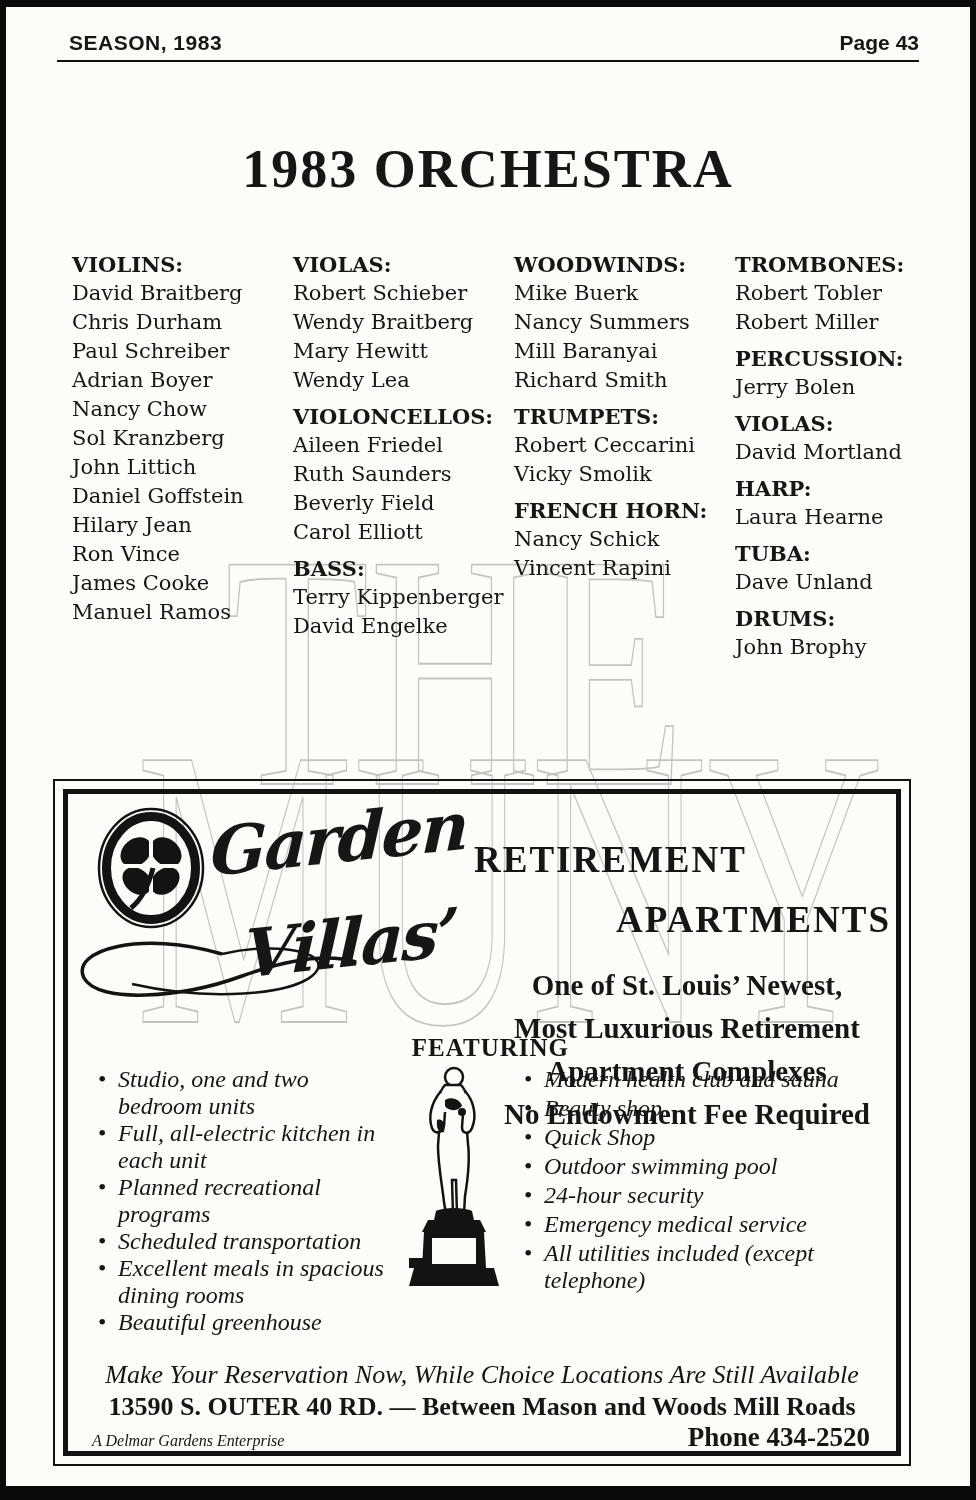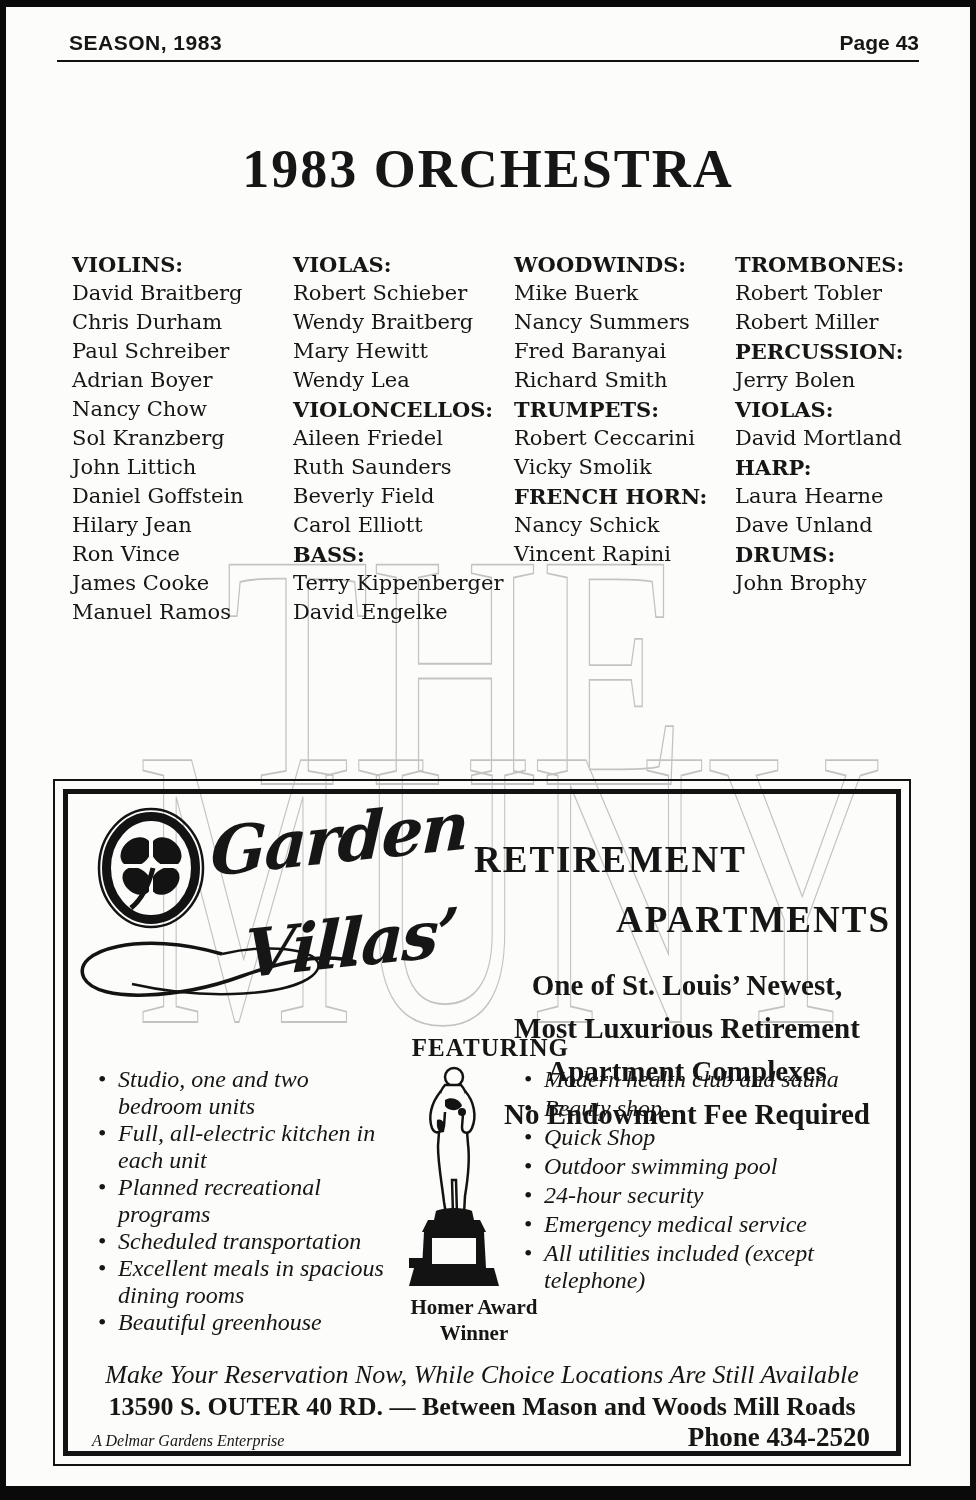--- a/index.html
+++ b/index.html
@@ -26,21 +26,21 @@
   .hdr-rule{position:absolute;left:57px;top:60px;width:862px;height:2px;background:#111;}
 
   
   .title{position:absolute;left:0;top:138px;width:976px;text-align:center;
          font-weight:bold;font-size:54px;letter-spacing:2px;}
 
   
   .orch{position:absolute;left:72px;top:250px;display:flex;width:890px;
         font-family:"DejaVu Serif",serif;}
   .orch-col{width:221px;flex:0 0 221px;}
-  .orch-group{}
+  .orch-group{margin-top:7px;}
   .orch-col .orch-group:first-child{margin-top:0;}
   .orch-head{font-weight:bold;font-size:21px;line-height:29px;}
   .orch-name{font-size:21px;line-height:29px;}
 
   
   .ad-outer{position:absolute;left:53px;top:779px;width:858px;height:687px;
             box-sizing:border-box;border:2px solid #131313;padding:8px;}
   .ad-inner{position:relative;width:100%;height:100%;box-sizing:border-box;
             border:5px solid #131313;}
 
@@ -135,21 +135,21 @@
             <div class="orch-head">BASS:</div>
             <div class="orch-name">Terry Kippenberger</div>
             <div class="orch-name">David Engelke</div>
           </div>
         </div>
         <div class="orch-col">
           <div class="orch-group">
             <div class="orch-head">WOODWINDS:</div>
             <div class="orch-name">Mike Buerk</div>
             <div class="orch-name">Nancy Summers</div>
-            <div class="orch-name">Fred Baranyai</div>
+            <div class="orch-name">Mill Baranyai</div>
             <div class="orch-name">Richard Smith</div>
           </div>
           <div class="orch-group">
             <div class="orch-head">TRUMPETS:</div>
             <div class="orch-name">Robert Ceccarini</div>
             <div class="orch-name">Vicky Smolik</div>
           </div>
           <div class="orch-group">
             <div class="orch-head">FRENCH HORN:</div>
             <div class="orch-name">Nancy Schick</div>
@@ -168,20 +168,21 @@
           </div>
           <div class="orch-group">
             <div class="orch-head">VIOLAS:</div>
             <div class="orch-name">David Mortland</div>
           </div>
           <div class="orch-group">
             <div class="orch-head">HARP:</div>
             <div class="orch-name">Laura Hearne</div>
           </div>
           <div class="orch-group">
+            <div class="orch-head">TUBA:</div>
             <div class="orch-name">Dave Unland</div>
           </div>
           <div class="orch-group">
             <div class="orch-head">DRUMS:</div>
             <div class="orch-name">John Brophy</div>
           </div>
         </div>
       </div>
 
     <div class="ad-outer">
@@ -250,24 +251,20 @@
             <path d="M38 58 C 43 56,47 61,45 70 C 40 72,37 67,38 58 Z"></path>
             <circle cx="63" cy="50" r="4"></circle>
           </g>
           <path d="M37 149 C 45 145,65 145,73 149 L75 158 L35 158 Z" fill="#131313"></path>
           <path d="M29 158 L81 158 L87 170 L23 170 Z" fill="#131313"></path>
           <path d="M25 170 L85 170 L87 206 L23 206 Z" fill="#131313"></path>
           <rect x="33" y="176" width="44" height="26" fill="#fcfcfa"></rect>
           <path d="M10 196 L25 196 L25 206 L10 206 Z" fill="#131313"></path>
           <path d="M15 206 L95 206 L100 224 L10 224 Z" fill="#131313"></path>
         </svg>
-        <div class="award-cap">
-          <div>Homer Award</div>
-          <div>Winner</div>
-        </div>
 
         <div class="resv">Make Your Reservation Now, While Choice Locations Are Still Available</div>
         <div class="addr">13590 S. OUTER 40 RD. — Between Mason and Woods Mill Roads</div>
         <div class="lastline">
           <span class="enterprise">A Delmar Gardens Enterprise</span>
           <span class="phone">Phone 434-2520</span>
         </div>
 
       </div>
     </div>

